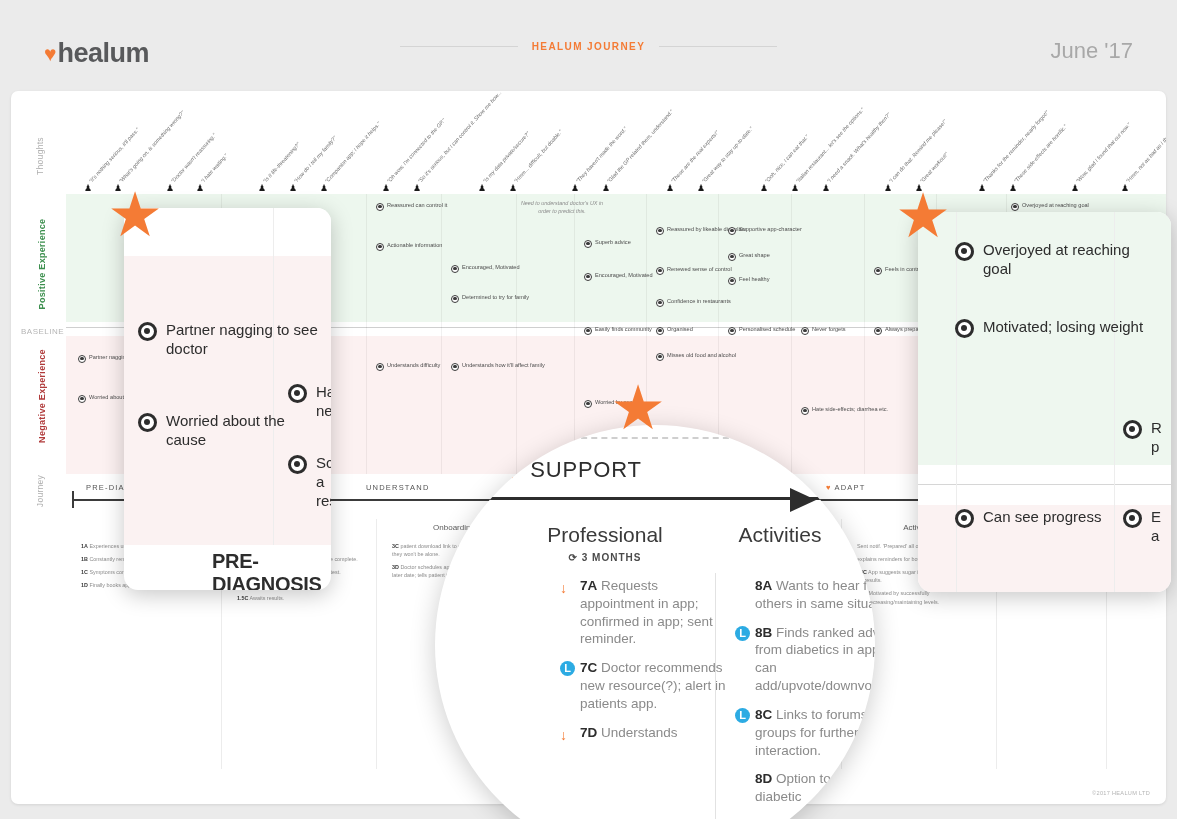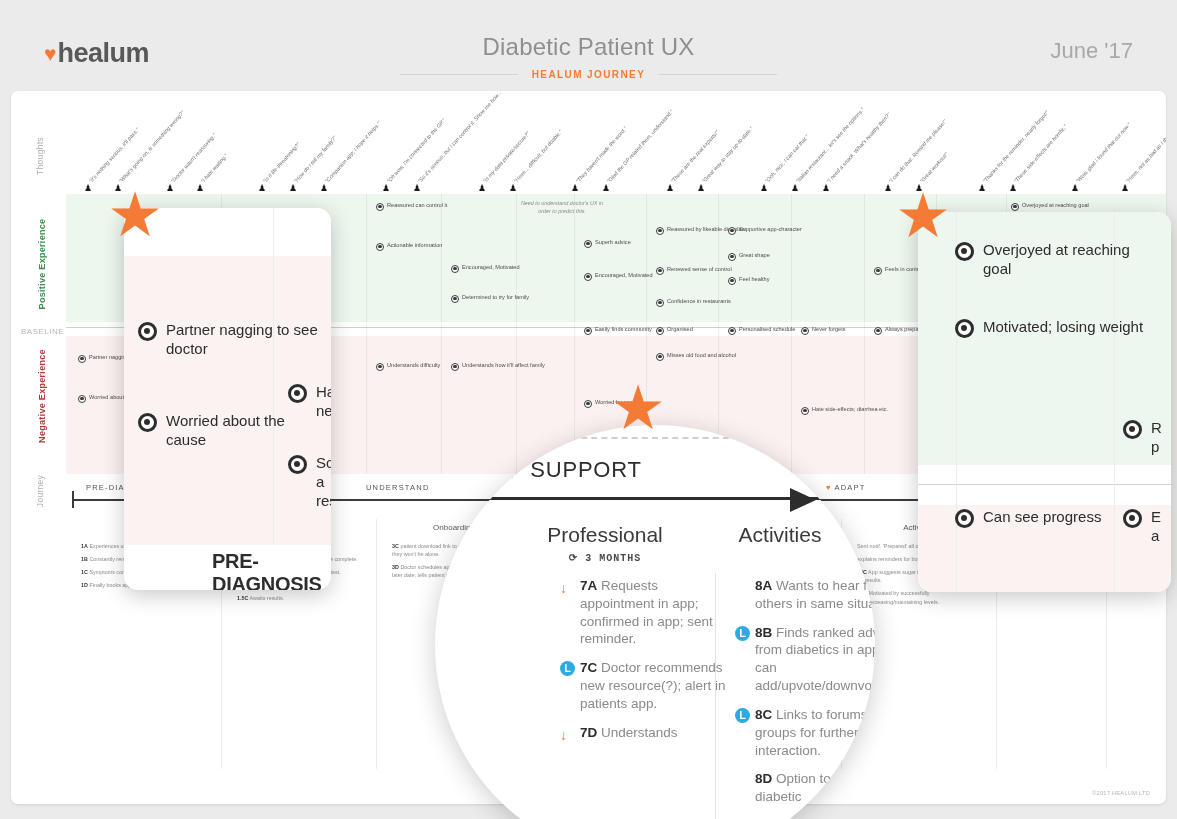--- a/index.html
+++ b/index.html
@@ -130,40 +130,39 @@
   #circ-dash { position:absolute; left:55px; top:12px; width:330px; height:0; border-top:2px dashed #cfcfcf; }
   #circ-support { position:absolute; left:70px; top:32px; display:flex; align-items:center; gap:11px; }
   #circ-support .hrt { color:#f47b35; font-size:24px; line-height:1; }
   #circ-support .lbl { font-size:22px; color:#2d2d2d; letter-spacing:.8px; }
   #circ-arrow { position:absolute; left:0px; top:63px; width:440px; height:22px; }
   #circ-arrow .ln { position:absolute; left:0; top:9px; width:412px; height:3px; background:#2d2d2d; }
   #circ-arrow .hd { position:absolute; left:355px; top:0; width:0;height:0;
       border-left:26px solid #2d2d2d; border-top:12px solid transparent; border-bottom:12px solid transparent;}
   .circ-col-h { position:absolute; top:98px; font-size:21px; color:#3a3a3a; text-align:center; width:180px; }
   #circ-sub { position:absolute; top:127px; left:45px; width:180px; text-align:center;
-     font-size:10px; letter-spacing:1px; color:#4a4a4a; font-weight:bold;font-family:Liberation Mono, monospace;}
+     font-size:10px; letter-spacing:1px; color:#4a4a4a; font-weight:bold;}
   .circ-vsep { position:absolute; top:148px; width:1px; height:292px; background:#e2e2e2; }
   .circ-col { position:absolute; top:152px; width:168px; }
   .citem { font-size:13.5px; line-height:1.32; color:#8a8a8a; margin-bottom:11px; padding-left:20px; position:relative;}
   .citem b { color:#2d2d2d; }
   .cbdg { position:absolute; left:0; top:2px; font-size:11px; font-weight:bold; }
   .cbdg.l { color:#fff; background:#2cabe3; border-radius:50%; width:15px;height:15px;line-height:15px;text-align:center;}
   .cbdg.dl{ color:#f47b35; font-size:14px; }
 </style>
 </head>
 <body>
 
 <div id="header">
   <div id="logo">
     <span class="heart">♥</span>
     <span class="word">healum</span>
   </div>
 
   <div id="title-block">
-    <div id="doc-title">Diabetic Patient UX</div>
     <div id="subtitle-row">
       <span class="rule"></span>
       <span id="subtitle">HEALUM JOURNEY</span>
       <span class="rule"></span>
     </div>
   </div>
 
   <div id="date">June '17</div>
 </div>
 

